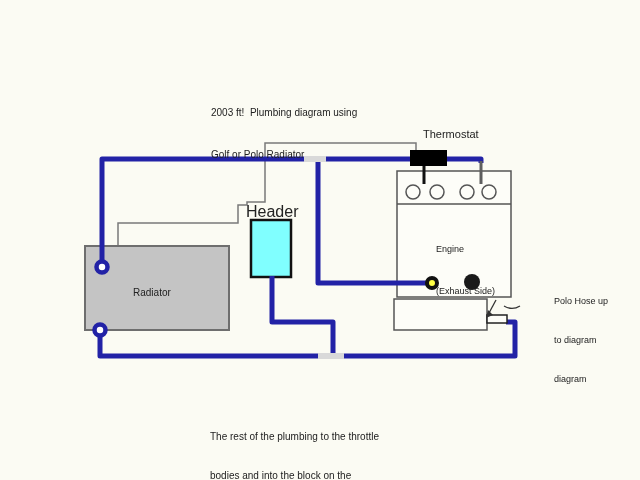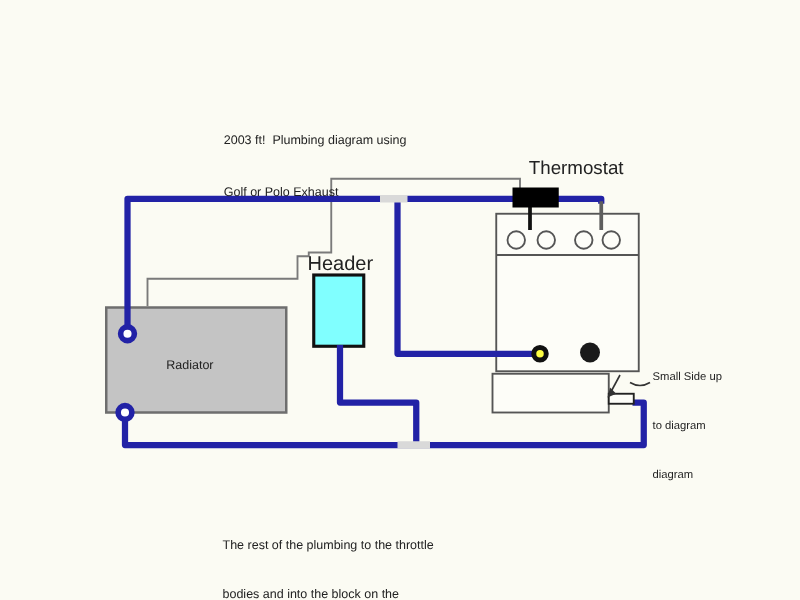--- a/index.html
+++ b/index.html
@@ -13,23 +13,23 @@
     overflow:hidden;
   }
   #diagram-svg{position:absolute;left:0;top:0;}
   .lbl{
     position:absolute;
     white-space:pre;
     color:#222222;
     line-height:13px;
     font-size:9.5px;
   }
-  .lbl div{white-space:pre;}
+  .lbl div{white-space:pre;margin-left:32px;}
   #title-block{left:179px;top:78px;font-size:10px;line-height:14px;}
-  #thermostat-label{left:423px;top:128px;font-size:15px;}
+  #thermostat-label{left:423px;top:128px;font-size:11px;}
   #header-label{left:246px;top:205px;font-size:16px;}
   #engine-label{left:404px;top:214px;font-size:9px;line-height:14px;}
   #radiator-label{left:133px;top:286px;font-size:10px;text-align:right;}
   #smallhose-label{left:522px;top:269px;font-size:9px;line-height:13px;}
   #note-block{left:178px;top:404px;font-size:10px;line-height:13px;}
 </style>
 </head>
 <body>
 
 <div id="canvas">
@@ -71,32 +71,36 @@
 
     <rect x="487" y="315" width="20" height="8" fill="#FDFDF8" stroke="#222222" stroke-width="1.5"></rect>
 
     <path d="M 520 306 C 515 309 509 309 504 306" fill="none" stroke-width="1.3" stroke="#333333"></path>
     <line x1="496" y1="300" x2="489" y2="313" stroke-width="1.3" stroke="#333333"></line>
     <polygon points="486,318 493,315 488,310" fill="#333333"></polygon>
   </svg>
 
   <div id="title-block" class="lbl">
     <div>2003 ft!  Plumbing diagram using</div>
-    <div>Golf or Polo Exhaust</div>
+    <div>Golf or Polo Radiator</div>
   </div>
 
   <div id="thermostat-label" class="lbl">Thermostat</div>
 
   <div id="header-label" class="lbl">Header</div>
 
+  <div id="engine-label" class="lbl">
+    <div>Engine</div>
+    <div>(Exhaust Side)</div>
+  </div>
 
   <div id="radiator-label" class="lbl">Radiator</div>
 
   <div id="smallhose-label" class="lbl">
-    <div>Small Side up</div>
+    <div>Polo Hose up</div>
     <div>to diagram</div>
     <div>diagram</div>
   </div>
 
   <div id="note-block" class="lbl">
     <div>The rest of the plumbing to the throttle</div>
     <div>bodies and into the block on the</div>
     
   </div>
 

